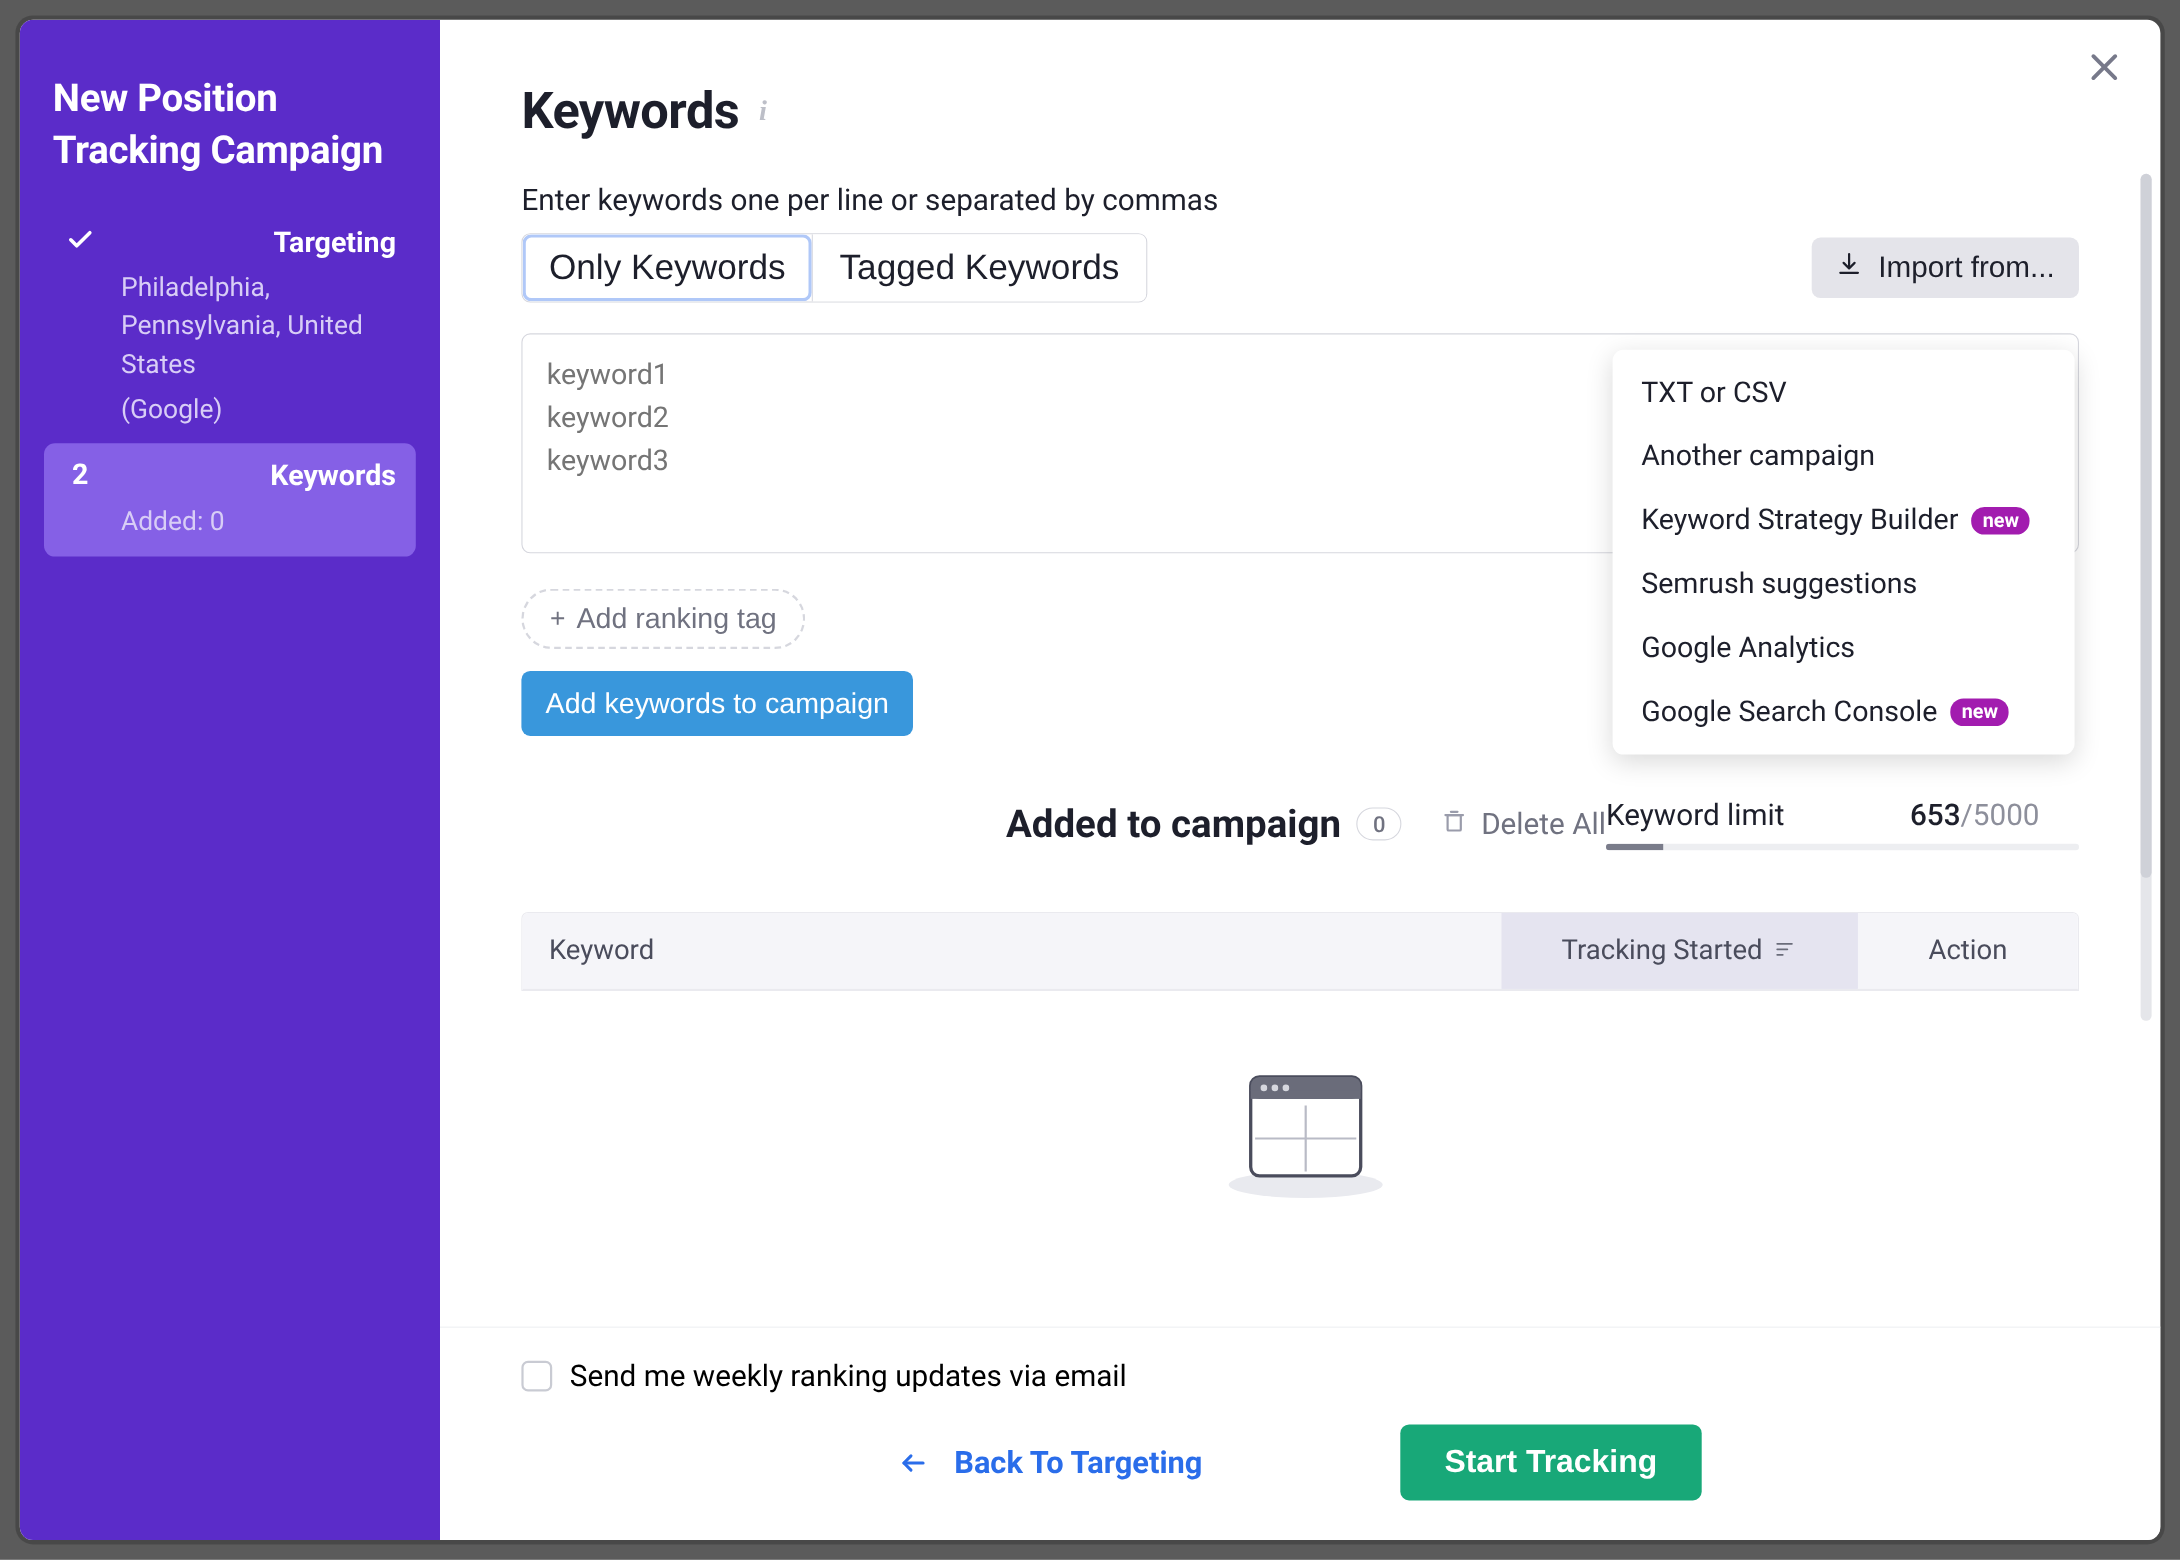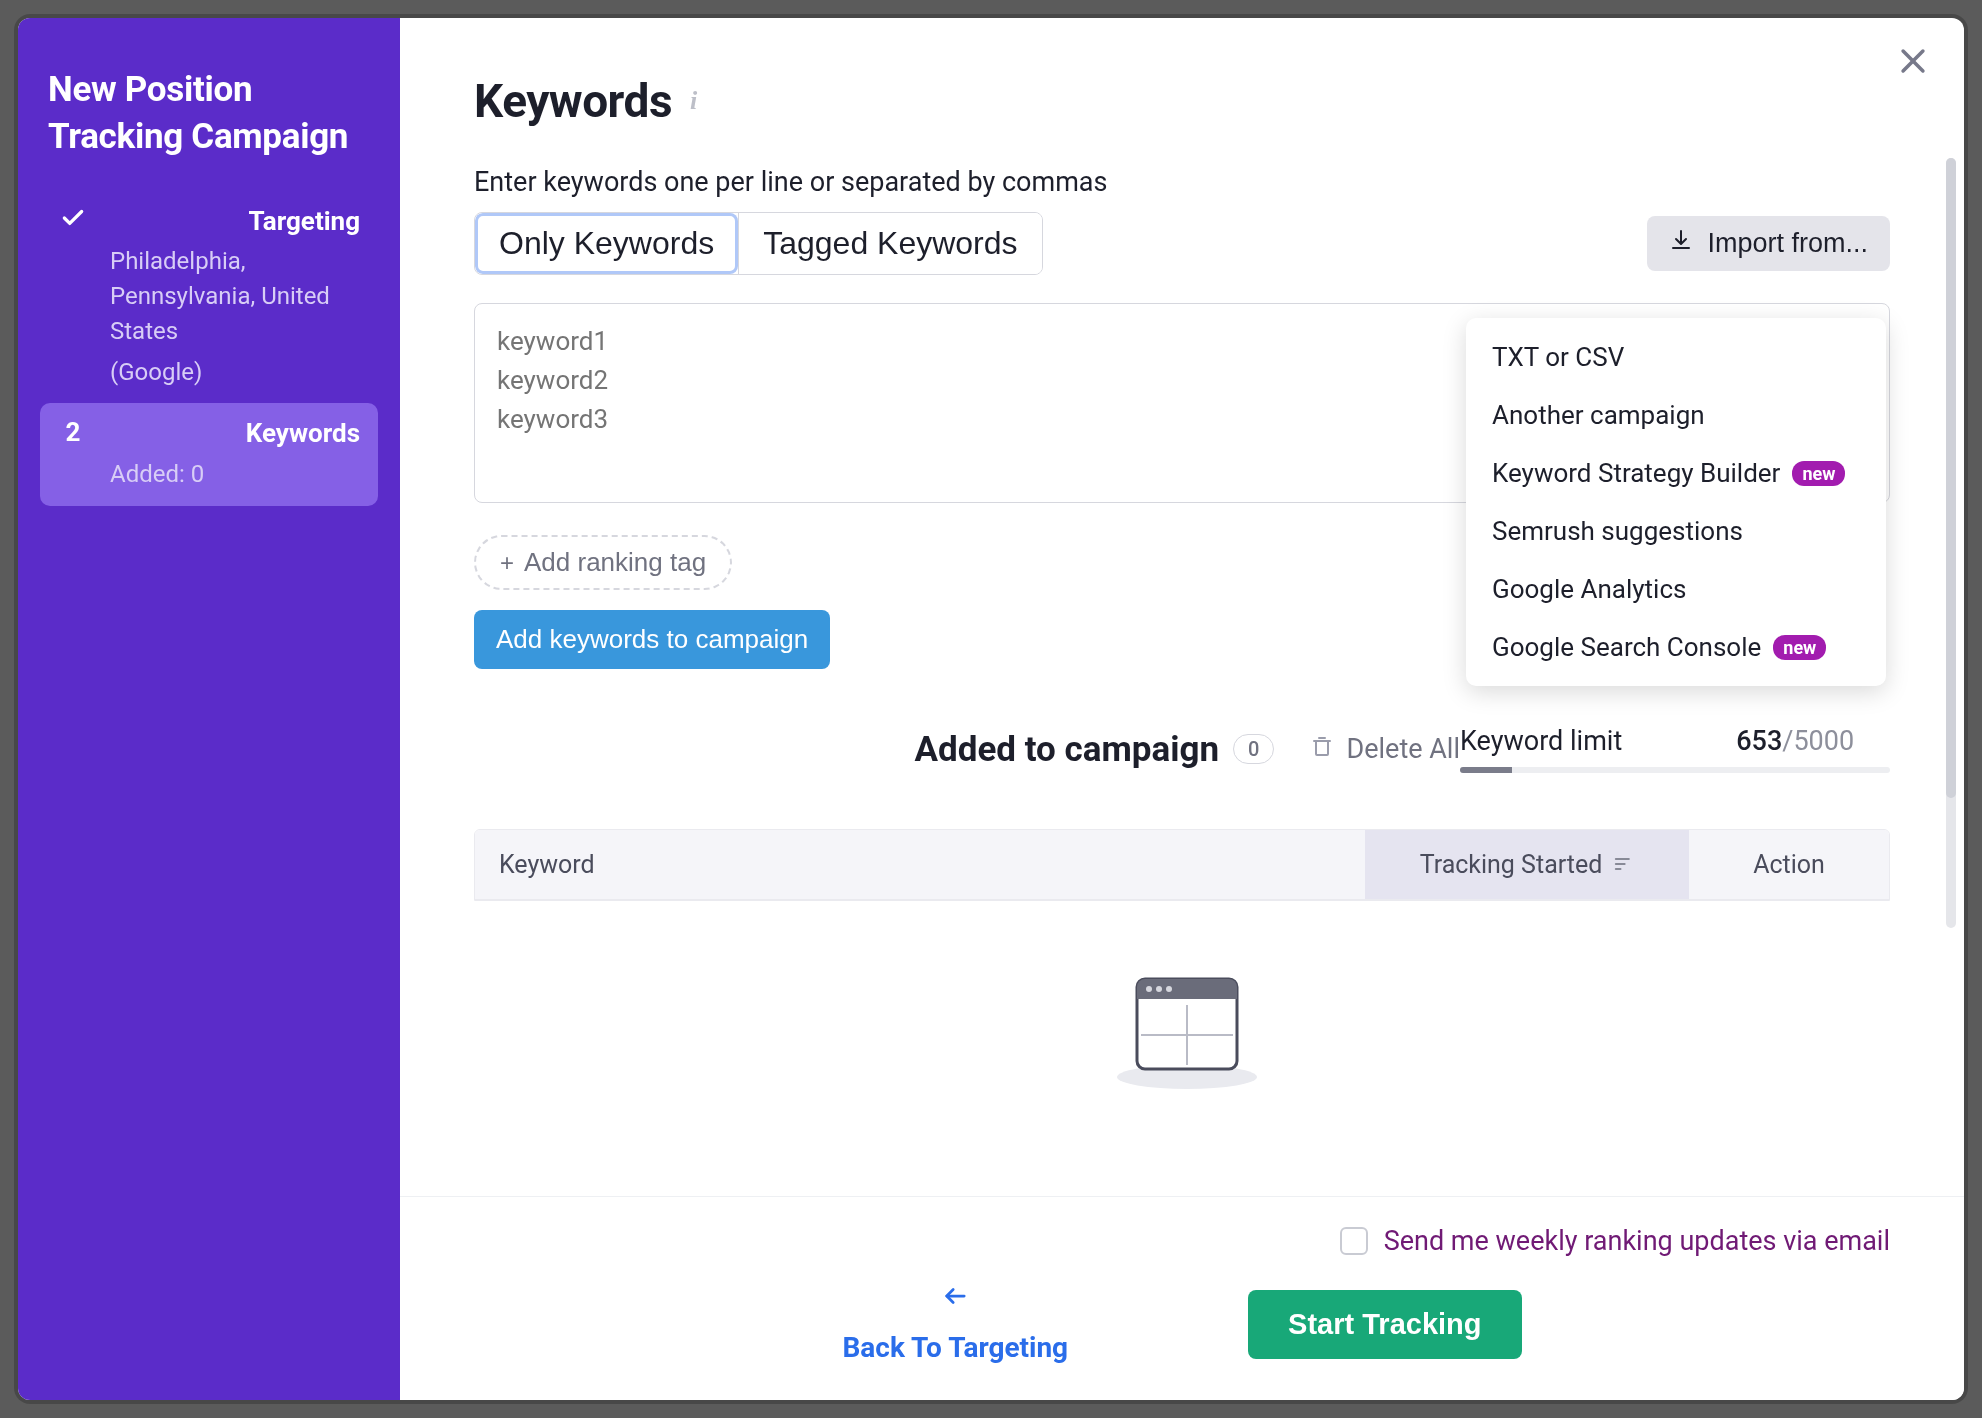--- a/index.html
+++ b/index.html
@@ -337,25 +337,25 @@
   }
   .empty-illustration svg { width: 170px; height: 130px; }
 
   .footer {
     border-top: 1px solid #eef0f3;
     padding: 28px 74px 36px 74px;
     background: #fff;
   }
   .check-row {
     display: flex;
-    justify-content: flex-end;
+    justify-content: flex-start;
     align-items: center;
     gap: 16px;
     font-size: 27px;
-    color: #701a75;
+    color: #000000;
     margin-bottom: 28px;
   }
   .checkbox {
     width: 28px;
     height: 28px;
     border: 2px solid #c9cbd3;
     border-radius: 6px;
     cursor: pointer;
   }
   .footer-actions {
@@ -365,21 +365,20 @@
     gap: 180px;
   }
   .back-link {
     display: flex;
     align-items: center;
     gap: 24px;
     color: #2a6dea;
     font-size: 28px;
     font-weight: 700;
     cursor: pointer;
-    flex-direction: column;
   }
   .back-link svg { width: 26px; height: 22px; stroke: #2a6dea; }
   .start-btn {
     background: #18a878;
     color: #fff;
     border: none;
     border-radius: 8px;
     padding: 18px 40px;
     font-size: 29px;
     font-weight: 600;

